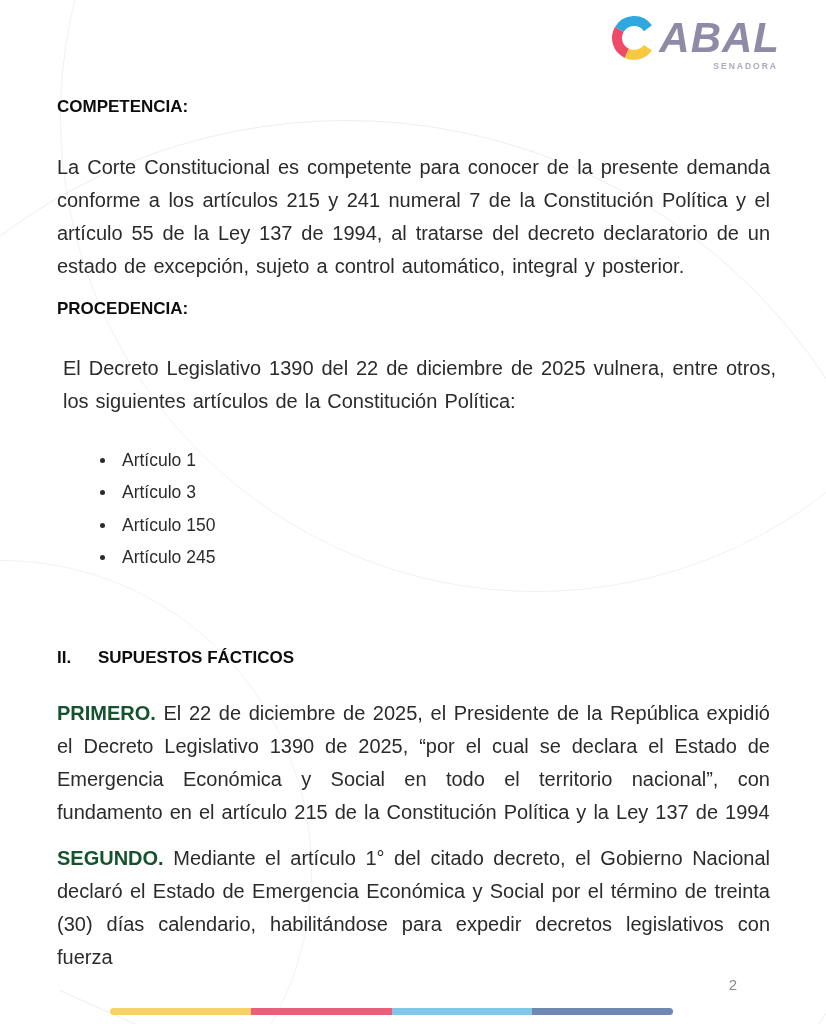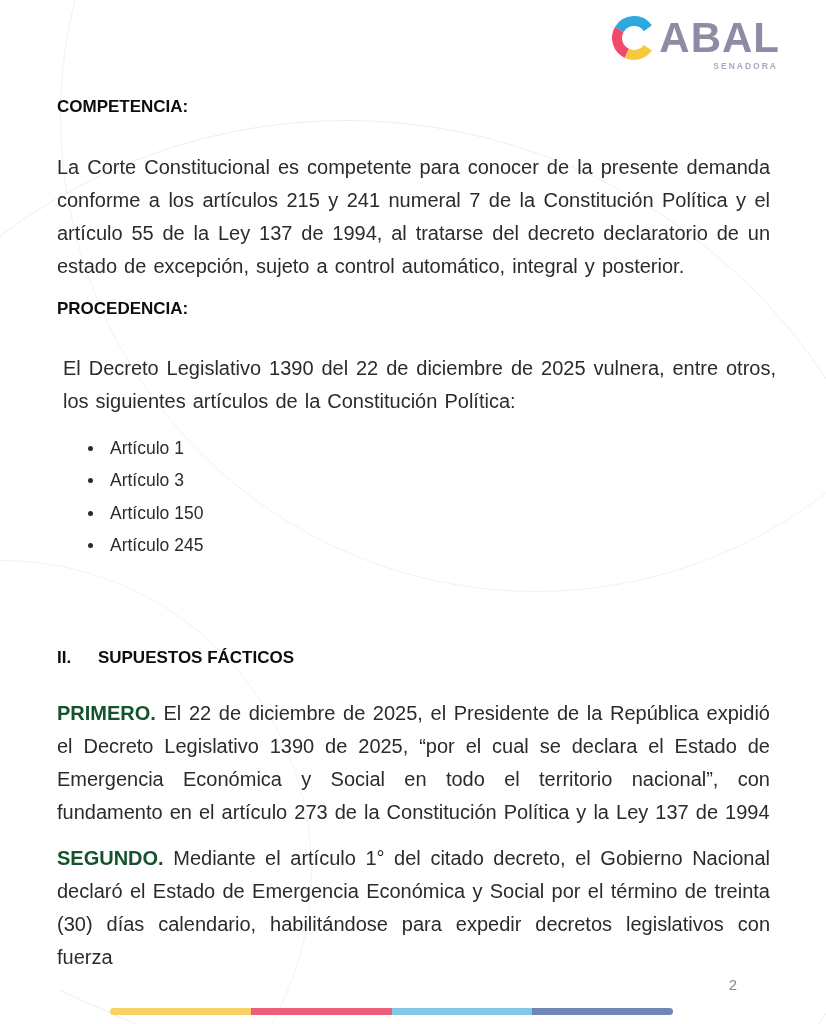--- a/index.html
+++ b/index.html
@@ -17,40 +17,41 @@
   .wm2{width:950px;height:950px;left:60px;top:-360px;border-color:rgba(190,190,195,0.22);}
   .wm3{width:620px;height:620px;left:-310px;top:560px;border-color:rgba(190,190,195,0.2);}
   .wm4{position:absolute;width:900px;height:1px;background:rgba(190,190,195,0.25);left:60px;top:990px;transform:rotate(24deg);transform-origin:left top;pointer-events:none;}
 
   
   .logo{position:absolute;top:14px;right:46px;display:flex;align-items:center;}
   .logo svg{display:block;}
   .logo-letters{
     font-weight:bold;font-size:42px;line-height:46px;letter-spacing:1px;
     margin-left:1px;
+    font-style:italic;
   }
   .logo-sub{
     position:absolute;right:2px;top:47px;
     font-size:8.5px;letter-spacing:2px;font-weight:bold;
   }
 
   
   .sec-title{
     position:absolute;left:57px;width:713px;
     font-size:17px;font-weight:bold;color:#0d0d0d;line-height:20px;
   }
   .para{
     position:absolute;left:57px;width:713px;
     font-size:20px;color:#2b2b2b;line-height:33px;
     text-align:justify;word-spacing:1.5px;
   }
   .para .lead{font-weight:bold;color:#14532d;}
   .bullet-list{
     position:absolute;left:57px;top:432px;width:713px;
-    margin:0;padding:0;list-style:none;
+    margin:12px;padding:0;list-style:none;
   }
   .bullet-list li{
     position:relative;
     padding-left:53px;
     font-size:17.5px;color:#2b2b2b;line-height:32.4px;
   }
   .bullet-list li::before{
     content:"";
     position:absolute;left:31px;top:14px;
     width:5px;height:5px;border-radius:50%;background:#2b2b2b;
@@ -106,21 +107,21 @@
     <li>Artículo 150</li>
     <li>Artículo 245</li>
   </ul>
 
   <div class="sec-heading">
     <span class="num">II.</span>
     <span class="ttl">SUPUESTOS FÁCTICOS</span>
   </div>
 
   <p class="para" style="top:697px;margin:0">
-    <span class="lead">PRIMERO.</span><span> El 22 de diciembre de 2025, el Presidente de la República expidió el Decreto Legislativo 1390 de 2025, “por el cual se declara el Estado de Emergencia Económica y Social en todo el territorio nacional”, con fundamento en el artículo 273 de la Constitución Política y la Ley 137 de 1994</span>
+    <span class="lead">PRIMERO.</span><span> El 22 de diciembre de 2025, el Presidente de la República expidió el Decreto Legislativo 1390 de 2025, “por el cual se declara el Estado de Emergencia Económica y Social en todo el territorio nacional”, con fundamento en el artículo 215 de la Constitución Política y la Ley 137 de 1994</span>
   </p>
 
   <p class="para" style="top:842px;margin:0">
     <span class="lead">SEGUNDO.</span><span> Mediante el artículo 1° del citado decreto, el Gobierno Nacional declaró el Estado de Emergencia Económica y Social por el término de treinta (30) días calendario, habilitándose para expedir decretos legislativos con fuerza</span>
   </p>
 
   <div class="page-number">2</div>
 
   <div class="footer-bar">
     <div class="seg" style="background: rgb(248, 210, 101);"></div>

